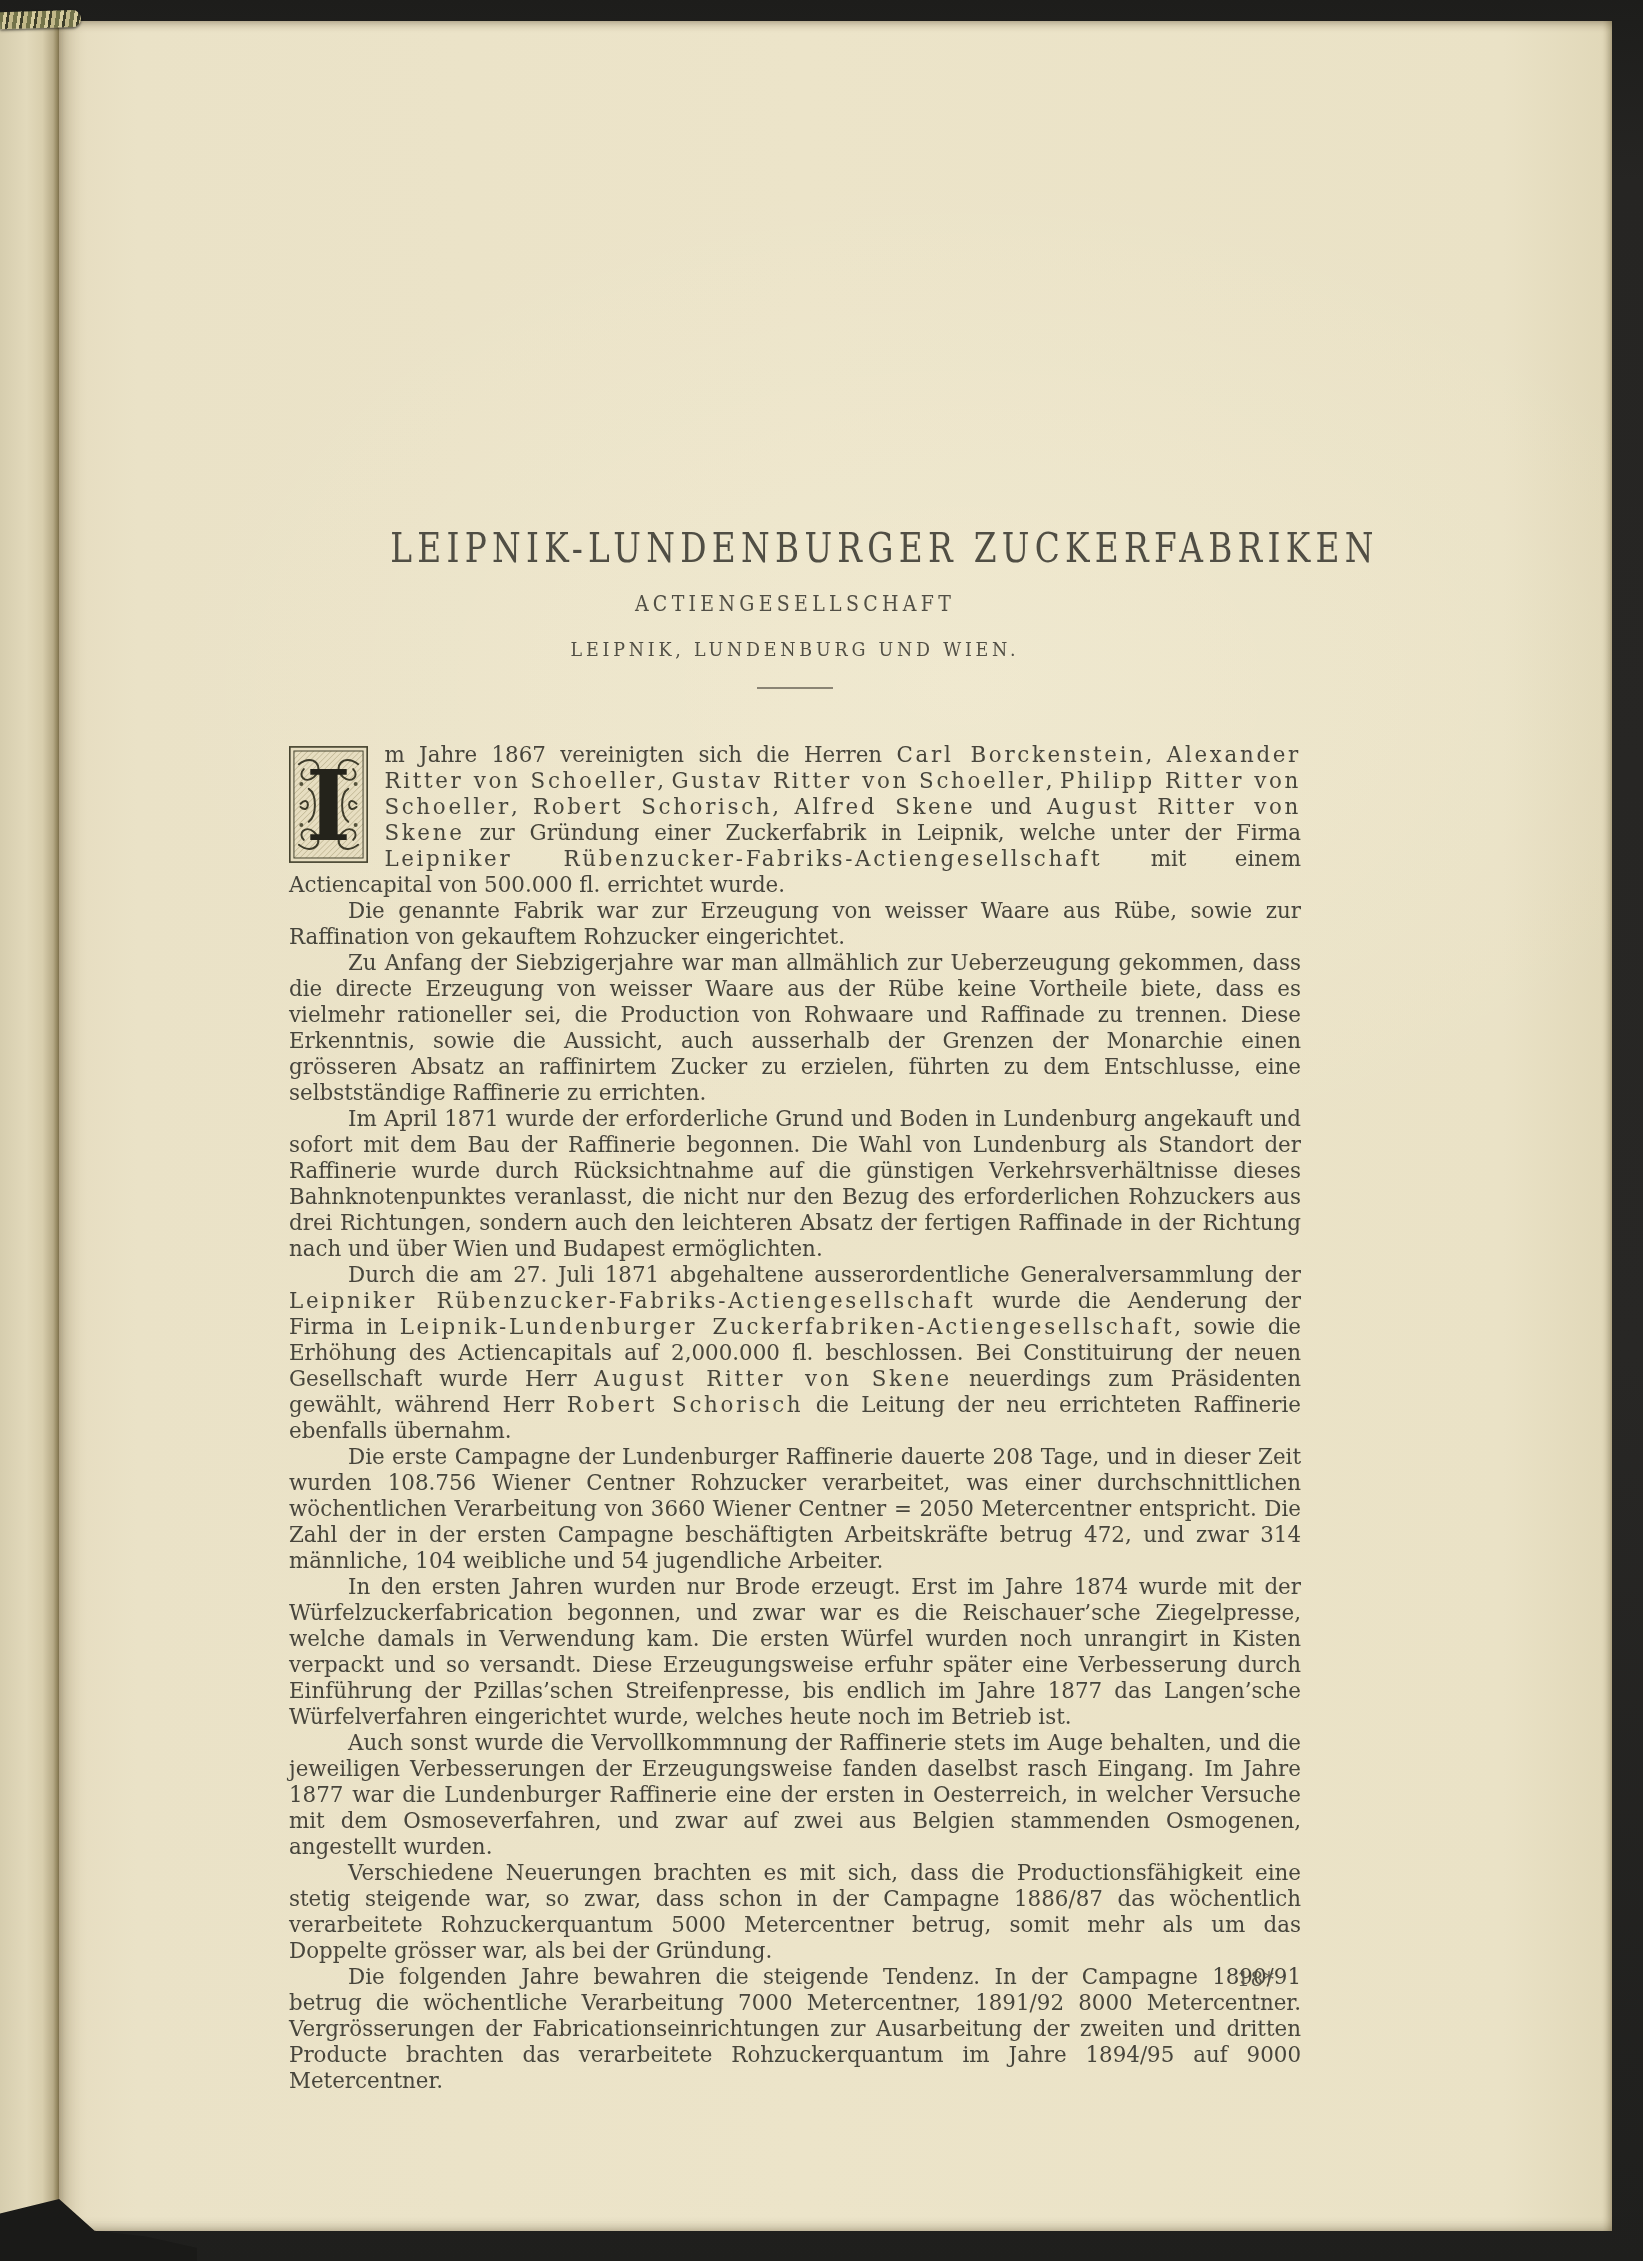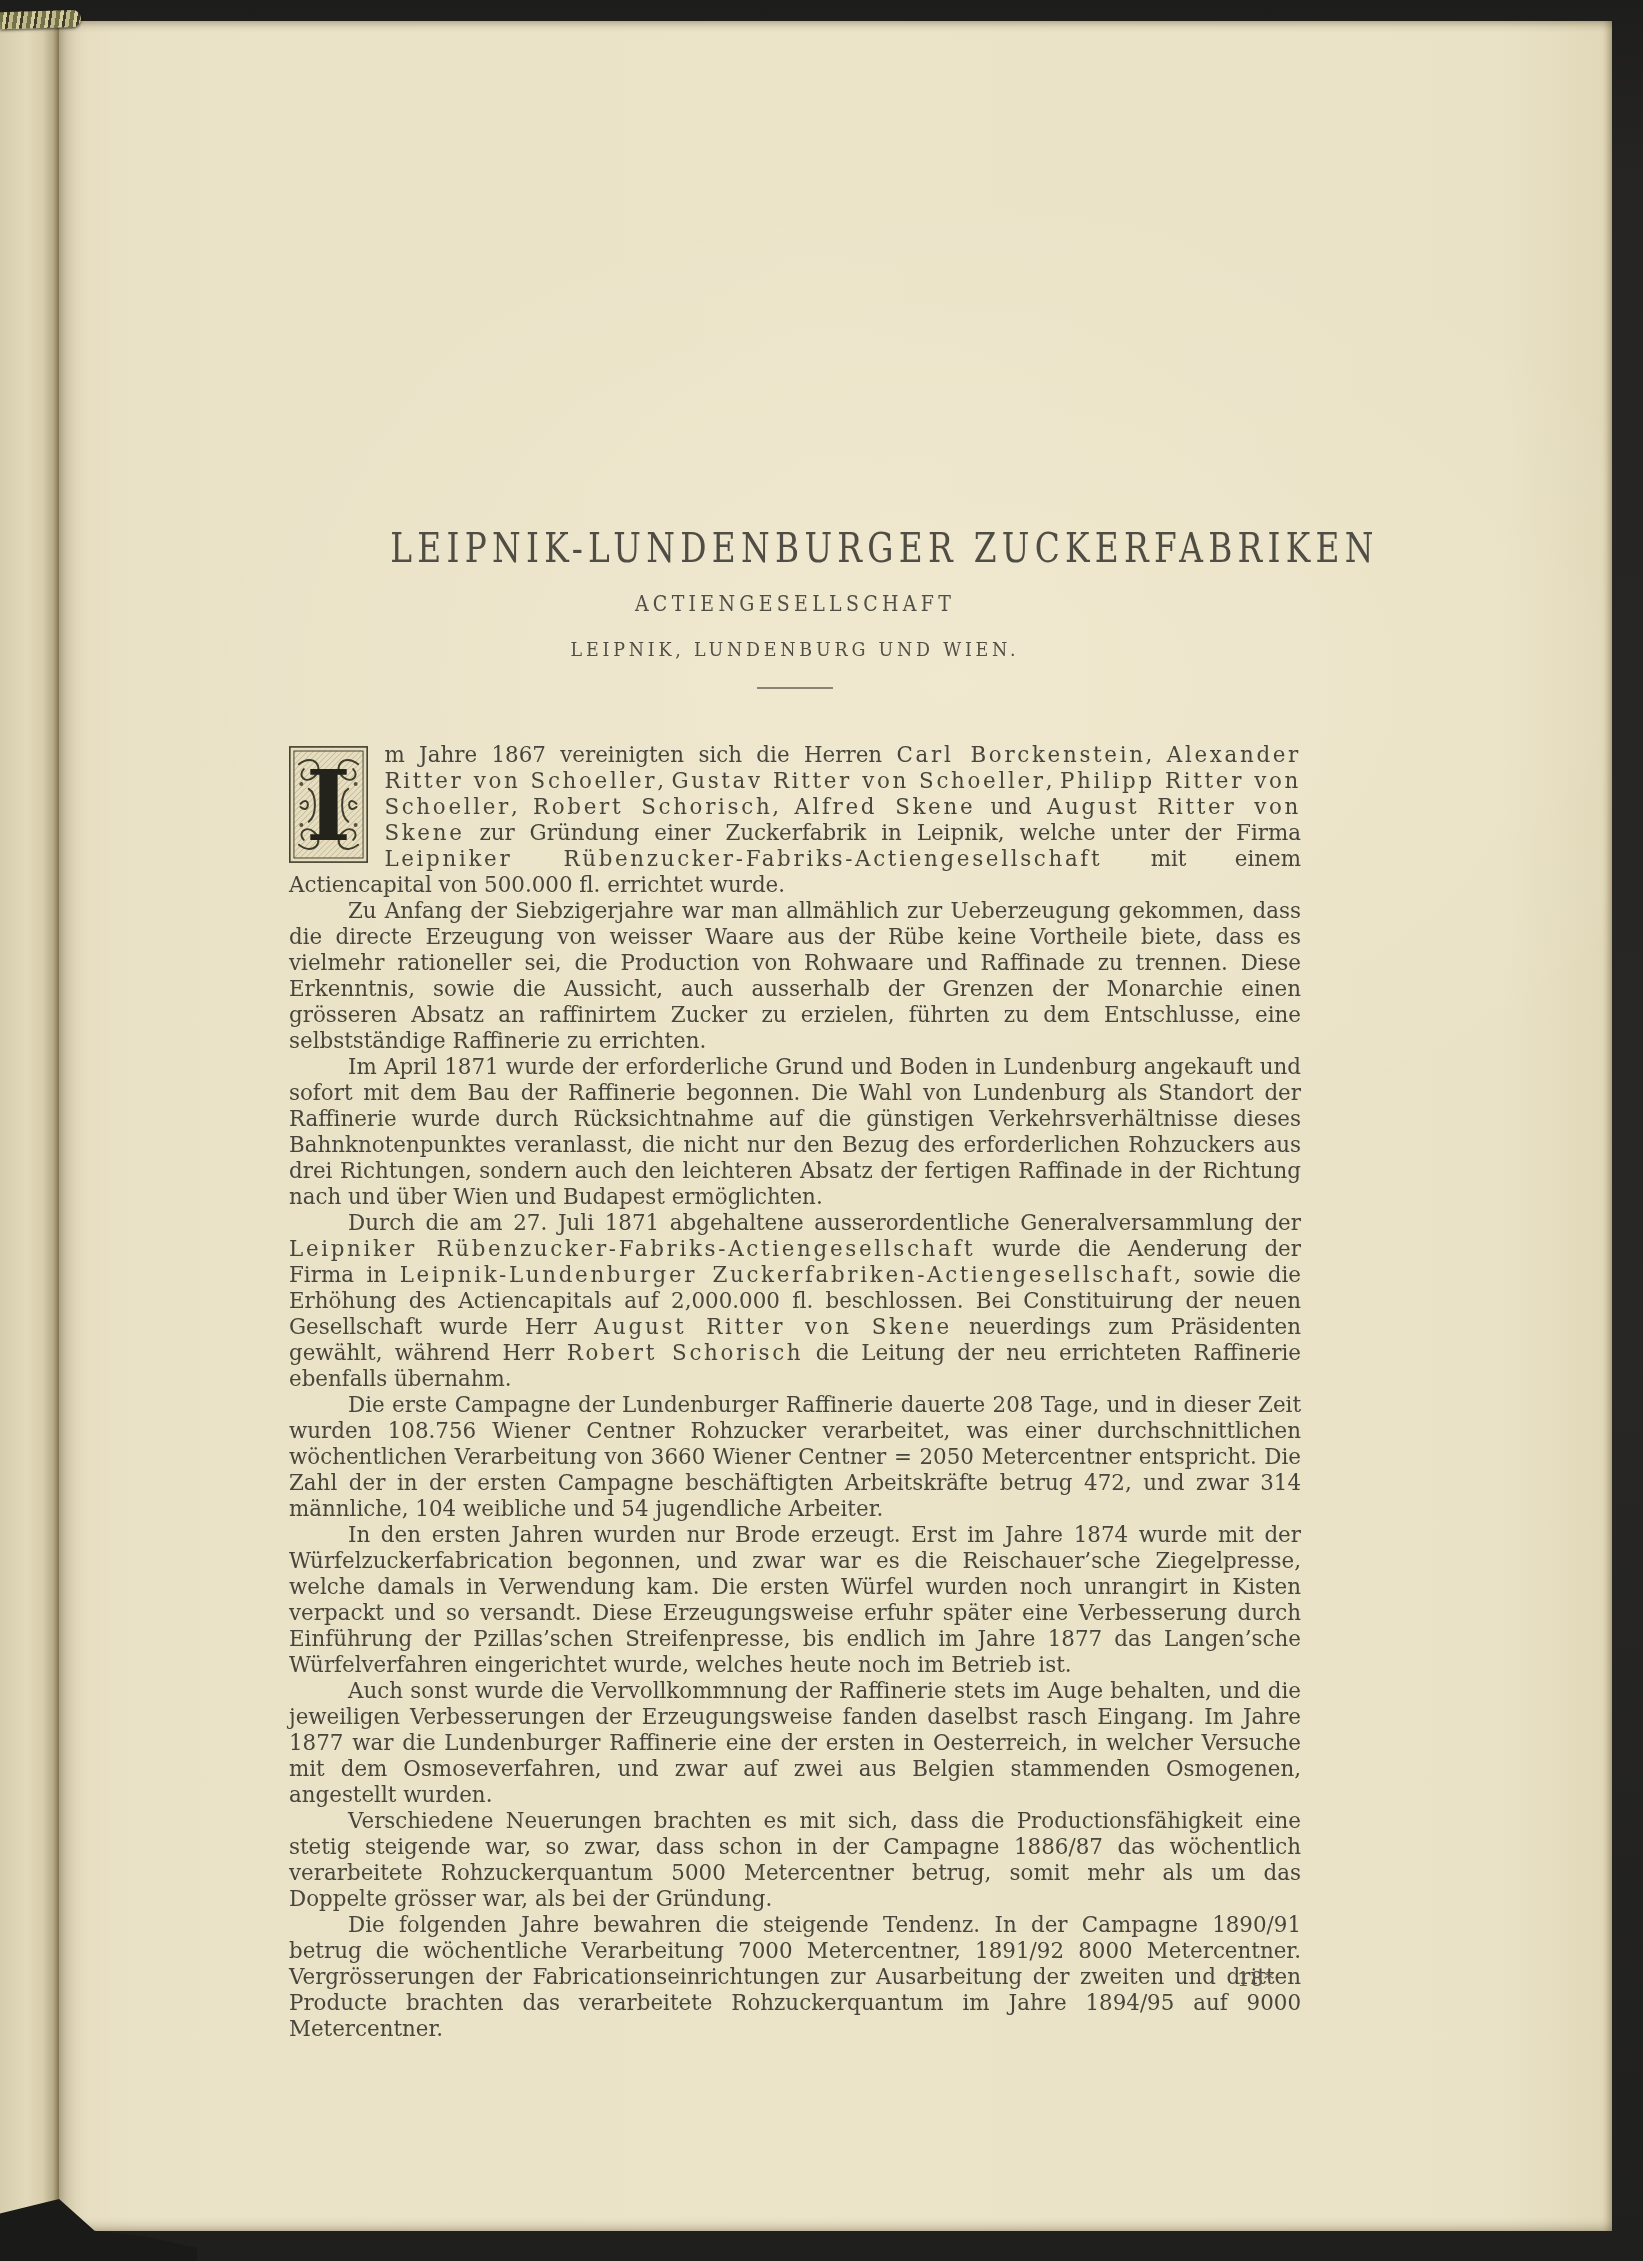--- a/index.html
+++ b/index.html
@@ -113,20 +113,21 @@
       <g fill="#55533c">
         <circle cx="15" cy="46" r="2.4"></circle>
                   <circle cx="81" cy="46" r="2.4"></circle>
         <circle cx="15" cy="96" r="2.4"></circle>
                   <circle cx="81" cy="96" r="2.4"></circle>
       </g>
       <text x="48" y="114" text-anchor="middle" font-family="DejaVu Serif, serif" font-weight="bold" font-size="118" fill="#24231b">I</text>
     </svg>
   </span>
 <span>m Jahre 1867 vereinigten sich die Herren <span class="sperr">Carl Borckenstein</span>, <span class="sperr">Alexander Ritter von Schoeller</span>, <span class="sperr">Gustav Ritter von Schoeller</span>, <span class="sperr">Philipp Ritter von Schoeller</span>, <span class="sperr">Robert <span class="sperr">Schorisch</span></span>, <span class="sperr">Alfred <span class="sperr">Skene</span></span> und <span class="sperr">August Ritter von <span class="sperr">Skene</span></span> zur Gründung einer Zuckerfabrik in Leipnik, welche unter der Firma <span class="sperr">Leipniker Rübenzucker-Fabriks-Actiengesellschaft</span> mit einem Actiencapital von 500.000 fl. errichtet wurde.</span></p>
+          <p><span>Die genannte Fabrik war zur Erzeugung von weisser Waare aus Rübe, sowie zur Raffination von gekauftem Rohzucker eingerichtet.</span></p>
           <p><span>Zu Anfang der Siebzigerjahre war man allmählich zur Ueberzeugung gekommen, dass die directe Erzeugung von weisser Waare aus der Rübe keine Vortheile biete, dass es vielmehr rationeller sei, die Production von Rohwaare und Raffinade zu trennen. Diese Erkenntnis, sowie die Aussicht, auch ausserhalb der Grenzen der Monarchie einen grösseren Absatz an raffinirtem Zucker zu erzielen, führten zu dem Entschlusse, eine selbstständige Raffinerie zu errichten.</span></p>
           <p><span>Im April 1871 wurde der erforderliche Grund und Boden in Lundenburg angekauft und sofort mit dem Bau der Raffinerie begonnen. Die Wahl von Lundenburg als Standort der Raffinerie wurde durch Rücksichtnahme auf die günstigen Verkehrsverhältnisse dieses Bahnknotenpunktes veranlasst, die nicht nur den Bezug des erforderlichen Rohzuckers aus drei Richtungen, sondern auch den leichteren Absatz der fertigen Raffinade in der Richtung nach und über Wien und Budapest ermöglichten.</span></p>
           <p><span>Durch die am 27. Juli 1871 abgehaltene ausserordentliche Generalversammlung der <span class="sperr">Leipniker Rübenzucker-Fabriks-Actiengesellschaft</span> wurde die Aenderung der Firma in <span class="sperr">Leipnik-Lundenburger Zuckerfabriken-Actiengesellschaft</span>, sowie die Erhöhung des Actiencapitals auf 2,000.000 fl. beschlossen. Bei Constituirung der neuen Gesellschaft wurde Herr <span class="sperr">August Ritter von <span class="sperr">Skene</span></span> neuerdings zum Präsidenten gewählt, während Herr <span class="sperr">Robert <span class="sperr">Schorisch</span></span> die Leitung der neu errichteten Raffinerie ebenfalls übernahm.</span></p>
           <p><span>Die erste Campagne der Lundenburger Raffinerie dauerte 208 Tage, und in dieser Zeit wurden 108.756 Wiener Centner Rohzucker verarbeitet, was einer durchschnittlichen wöchentlichen Verarbeitung von 3660 Wiener Centner = 2050 Metercentner entspricht. Die Zahl der in der ersten Campagne beschäftigten Arbeitskräfte betrug 472, und zwar 314 männliche, 104 weibliche und 54 jugendliche Arbeiter.</span></p>
           <p><span>In den ersten Jahren wurden nur Brode erzeugt. Erst im Jahre 1874 wurde mit der Würfelzuckerfabrication begonnen, und zwar war es die Reischauer’sche Ziegelpresse, welche damals in Verwendung kam. Die ersten Würfel wurden noch unrangirt in Kisten verpackt und so versandt. Diese Erzeugungsweise erfuhr später eine Verbesserung durch Einführung der Pzillas’schen Streifenpresse, bis endlich im Jahre 1877 das Langen’sche Würfelverfahren eingerichtet wurde, welches heute noch im Betrieb ist.</span></p>
           <p><span>Auch sonst wurde die Vervollkommnung der Raffinerie stets im Auge behalten, und die jeweiligen Verbesserungen der Erzeugungsweise fanden daselbst rasch Eingang. Im Jahre 1877 war die Lundenburger Raffinerie eine der ersten in Oesterreich, in welcher Versuche mit dem Osmoseverfahren, und zwar auf zwei aus Belgien stammenden Osmogenen, angestellt wurden.</span></p>
           <p><span>Verschiedene Neuerungen brachten es mit sich, dass die Productionsfähigkeit eine stetig steigende war, so zwar, dass schon in der Campagne 1886/87 das wöchentlich verarbeitete Rohzuckerquantum 5000 Metercentner betrug, somit mehr als um das Doppelte grösser war, als bei der Gründung.</span></p>
           <p><span>Die folgenden Jahre bewahren die steigende Tendenz. In der Campagne 1890/91 betrug die wöchentliche Verarbeitung 7000 Metercentner, 1891/92 8000 Metercentner. Vergrösserungen der Fabricationseinrichtungen zur Ausarbeitung der zweiten und dritten Producte brachten das verarbeitete Rohzuckerquantum im Jahre 1894/95 auf 9000 Metercentner.</span></p>
         </div>
       <div class="signature">18*</div>

